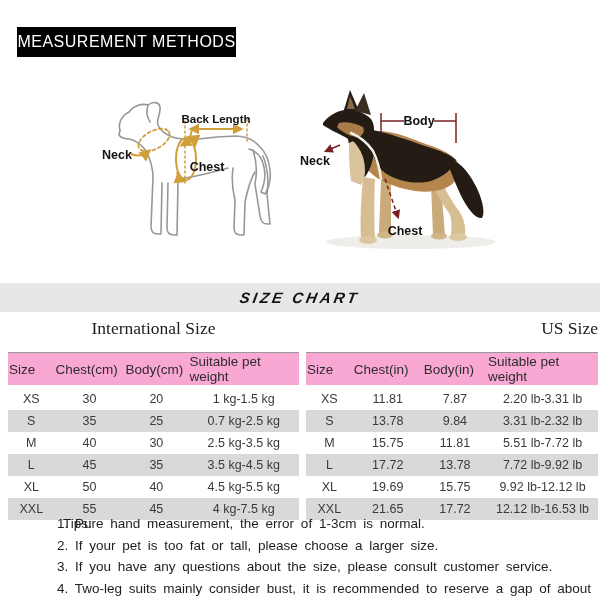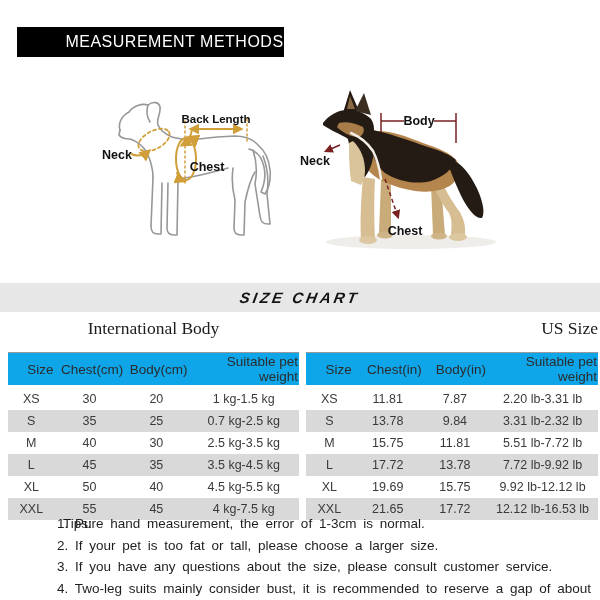--- a/index.html
+++ b/index.html
@@ -2,21 +2,21 @@
 <html><head>
 <meta charset="utf-8">
 <style>
   html,body{margin:0;padding:0;background:#fff;}
   .page{position:relative;width:600px;height:600px;background:#fff;overflow:hidden;
         font-family:"Liberation Sans",sans-serif;color:#222;}
 
   
   .mm-band{position:absolute;left:17px;top:27px;width:219px;height:30px;background:#000;
            color:#fff;display:flex;align-items:center;justify-content:center;
-           font-size:16px;letter-spacing:0.5px;padding-left:48px;}
+           font-size:16px;letter-spacing:0.5px;}
 
   
   .dog-left{position:absolute;left:95px;top:88px;}
   .dog-right{position:absolute;left:293px;top:85px;}
   .dog-label{font-family:"Liberation Sans",sans-serif;font-weight:bold;fill:#111;}
 
   
   .band{position:absolute;left:0;top:283px;width:600px;height:29px;background:#e7e7e7;
         display:flex;align-items:center;justify-content:center;}
   .band-text{font-size:15px;font-weight:800;font-style:italic;letter-spacing:3px;
@@ -26,22 +26,22 @@
   .tbl-title{position:absolute;top:318px;text-align:center;
              font-family:"Liberation Serif",serif;font-size:17.5px;color:#1c1c1c;}
   .tbl-title.intl{left:8px;width:291px;}
   .tbl-title.us{left:306px;width:292px;text-align:right;}
 
   
   .sz-table{position:absolute;top:352px;border-collapse:separate;border-spacing:0;
             table-layout:fixed;font-size:12.5px;color:#3a3a3a;}
   .sz-table.intl{left:8px;width:291px;}
   .sz-table.us{left:306px;width:292px;}
-  .sz-table th{background:#0ea5e9;height:26px;font-size:13.5px;font-weight:400;
-               color:#2c2c2c;text-align:right;border-bottom:3px solid #fff;
+  .sz-table th{background:#f9a8d4;height:26px;font-size:13.5px;font-weight:400;
+               color:#2c2c2c;text-align:left;border-bottom:3px solid #fff;
                border-top:1px solid #9a9a9a;}
   .sz-table td{height:20px;text-align:center;vertical-align:middle;}
   .sz-table tbody tr:nth-child(even) td{background:#d9d9d9;}
   .sz-table tbody tr:nth-child(odd) td{background:#ffffff;}
   .col-size{width:16%;} .col-chest{width:24%;} .col-body{width:22%;} .col-wt{width:38%;}
 
   
   .tips{position:absolute;left:35px;top:513px;width:550px;font-size:13.5px;
         line-height:21.6px;color:#1e1e1e;word-spacing:3px;padding-left:22px;}
   .tips-label{position:absolute;left:0;top:0;margin-left:28px;}
@@ -134,21 +134,21 @@
     </g>
     <text class="dog-label" x="126" y="40" font-size="12.5" text-anchor="middle">Body</text>
     <text class="dog-label" x="7" y="80" font-size="12.5">Neck</text>
     <text class="dog-label" x="112" y="150" font-size="12.5" text-anchor="middle">Chest</text>
   </svg>
 
   <div class="band">
     <span class="band-text">SIZE CHART</span>
   </div>
 
-  <div class="tbl-title intl">International Body</div>
+  <div class="tbl-title intl">International Size</div>
   <div class="tbl-title us">US Size</div>
 
   <table class="sz-table intl">
     <colgroup>
         <col class="col-size">
         <col class="col-chest">
         <col class="col-body">
         <col class="col-wt">
       </colgroup>
     <thead>

